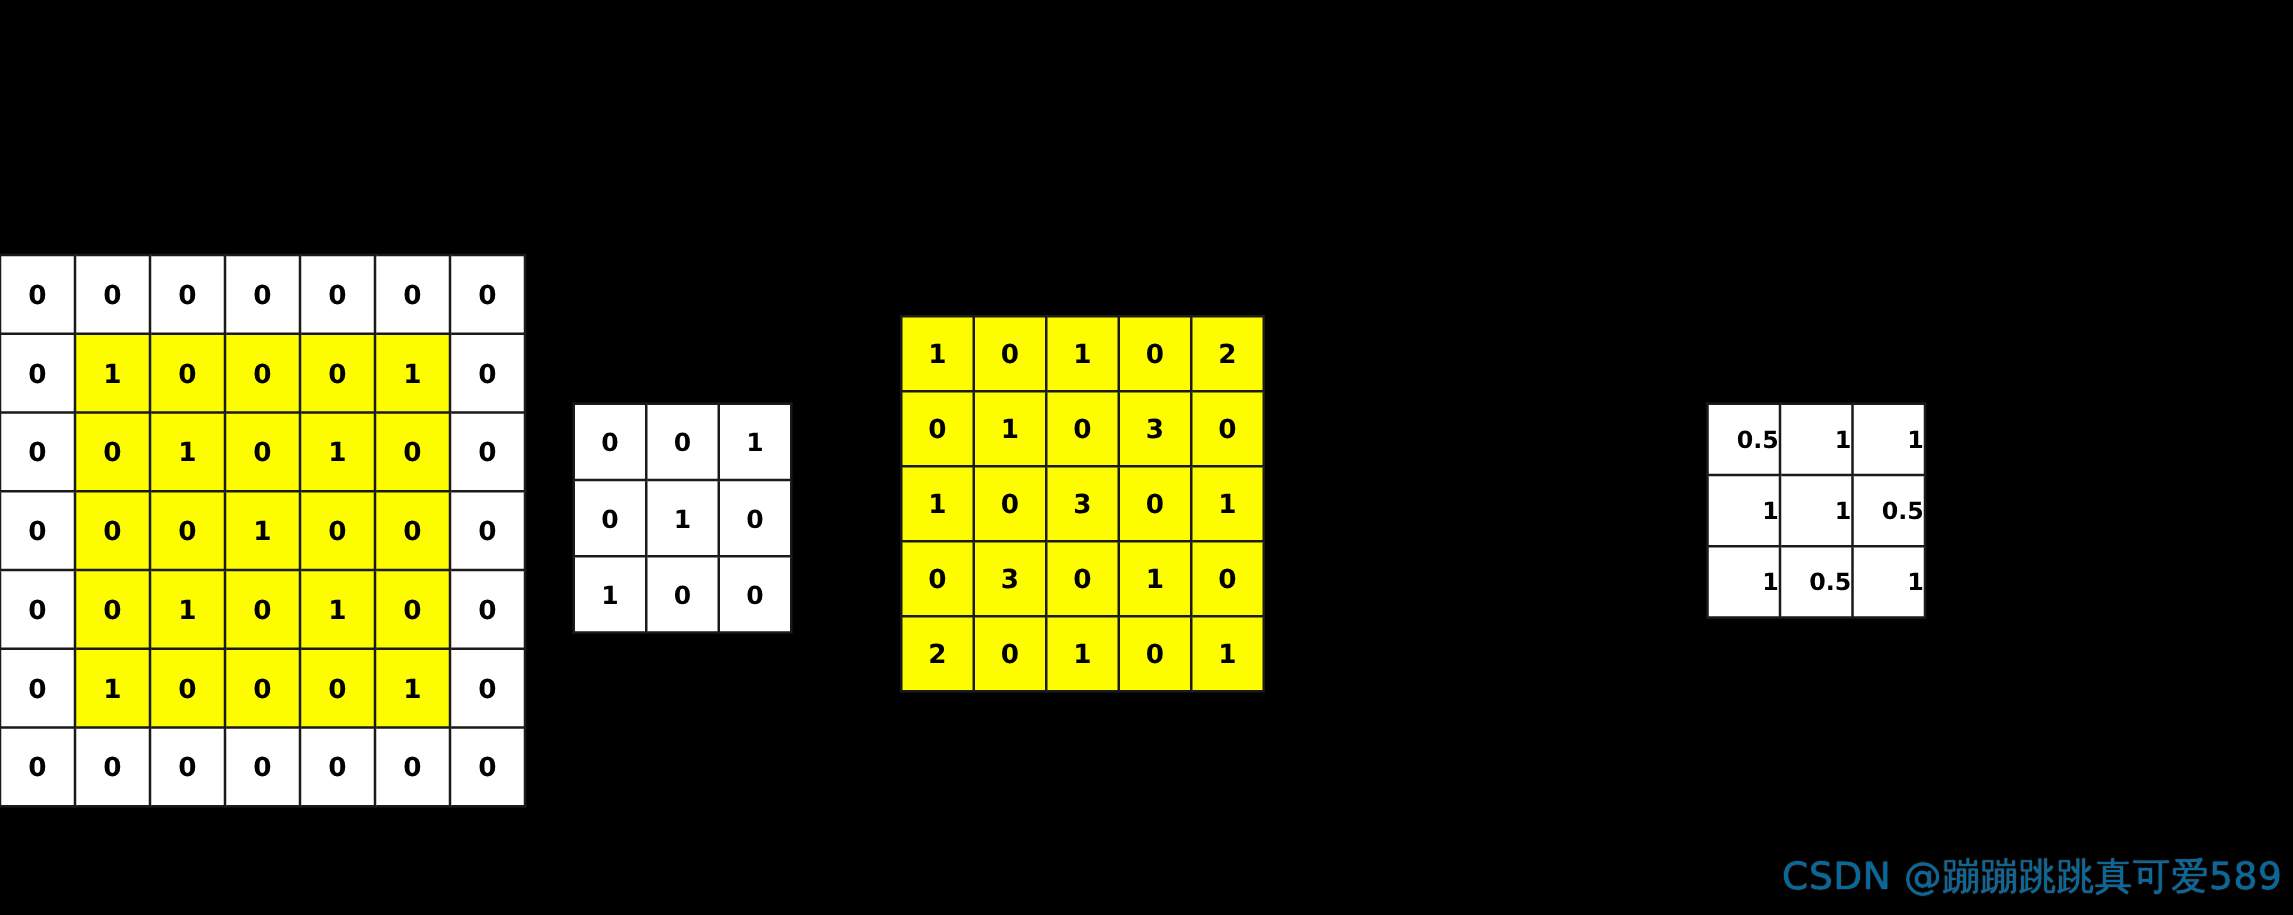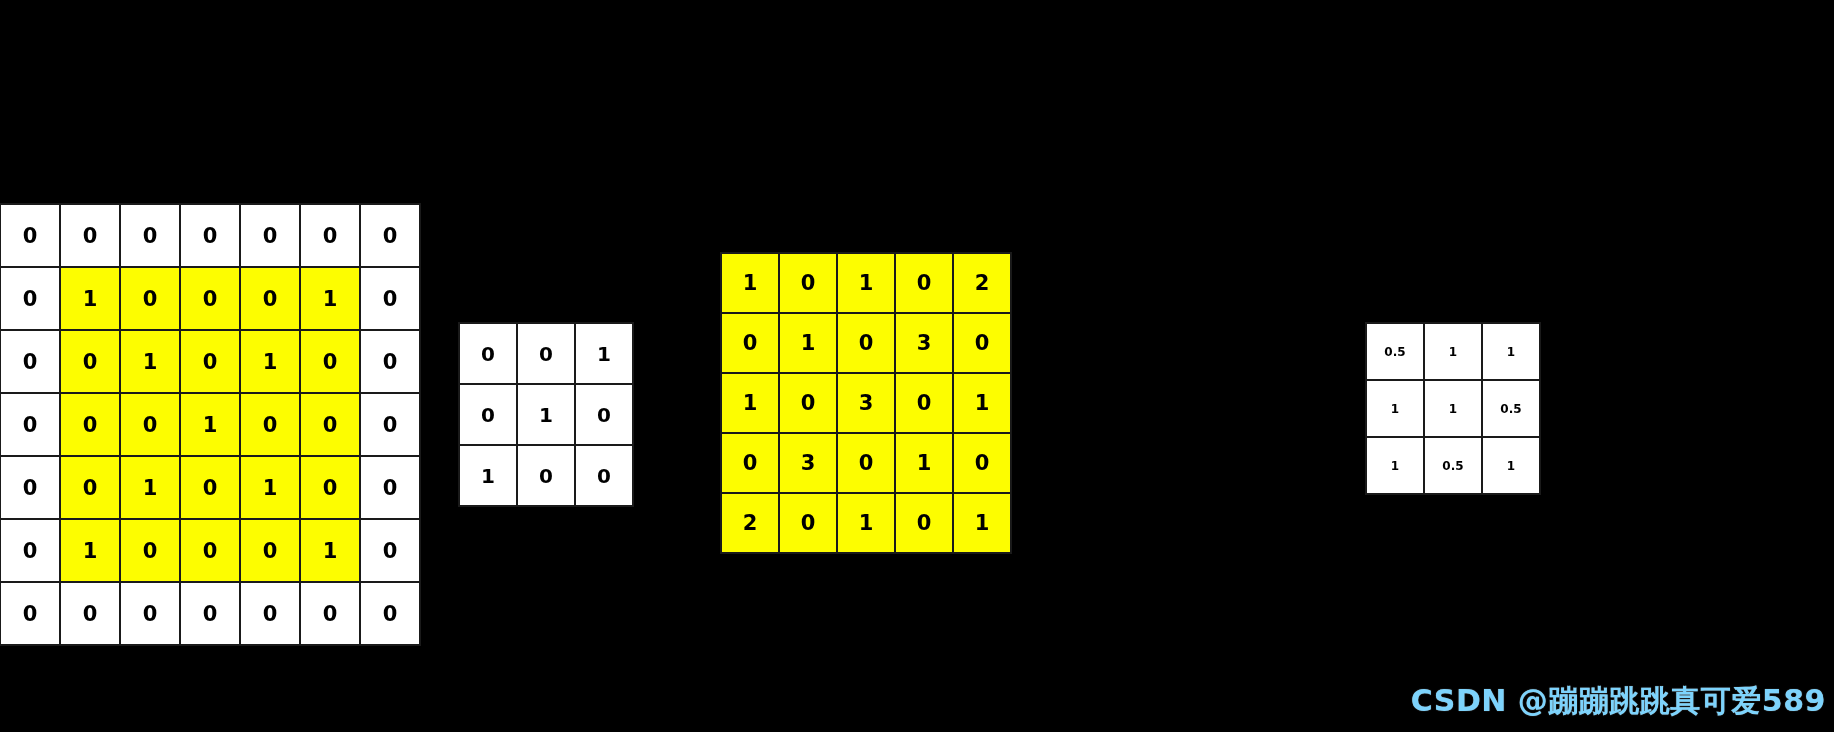--- a/index.html
+++ b/index.html
@@ -76,35 +76,35 @@
   }
 
   
   #matrix-normalized {
     left: 1365px;
     top: 322px;
   }
   #matrix-normalized td {
     width: 56px;
     height: 55px;
-    font-size: 12px;
+    font-size: 19px;
+    text-align: right;
   }
 
   
   #watermark {
     position: absolute;
     right: 8px;
     bottom: 10px;
-    color: #7dd3fc;
+    color: #0369a1;
     font-size: 30px;
     font-family: "DejaVu Sans", "Liberation Sans", sans-serif;
     letter-spacing: 0.5px;
     white-space: nowrap;
     text-shadow: 0 0 1px #888;
-    font-weight: bold;
   }
 </style>
 </head>
 <body>
 
 <div class="canvas">
 
   <table class="grid" id="matrix-input">
     <tbody>
         <tr>

